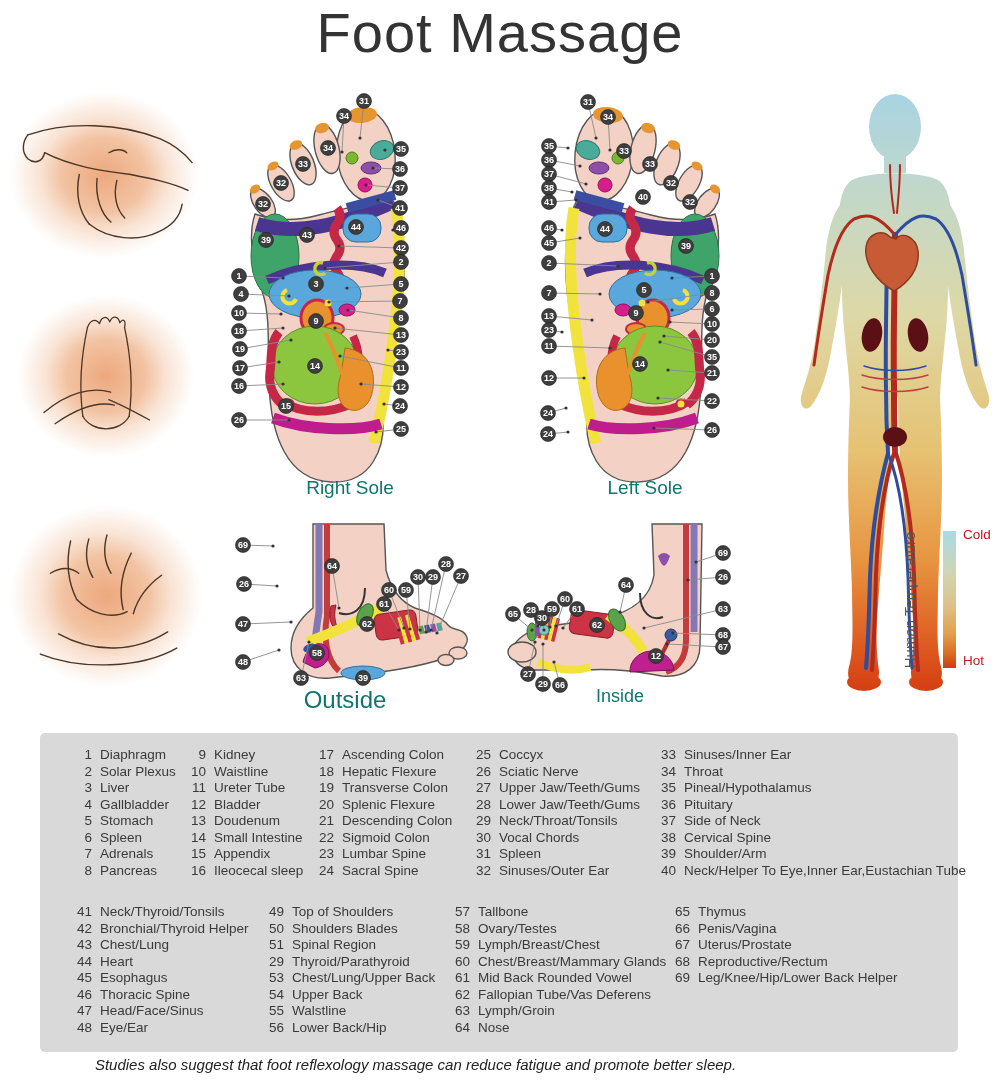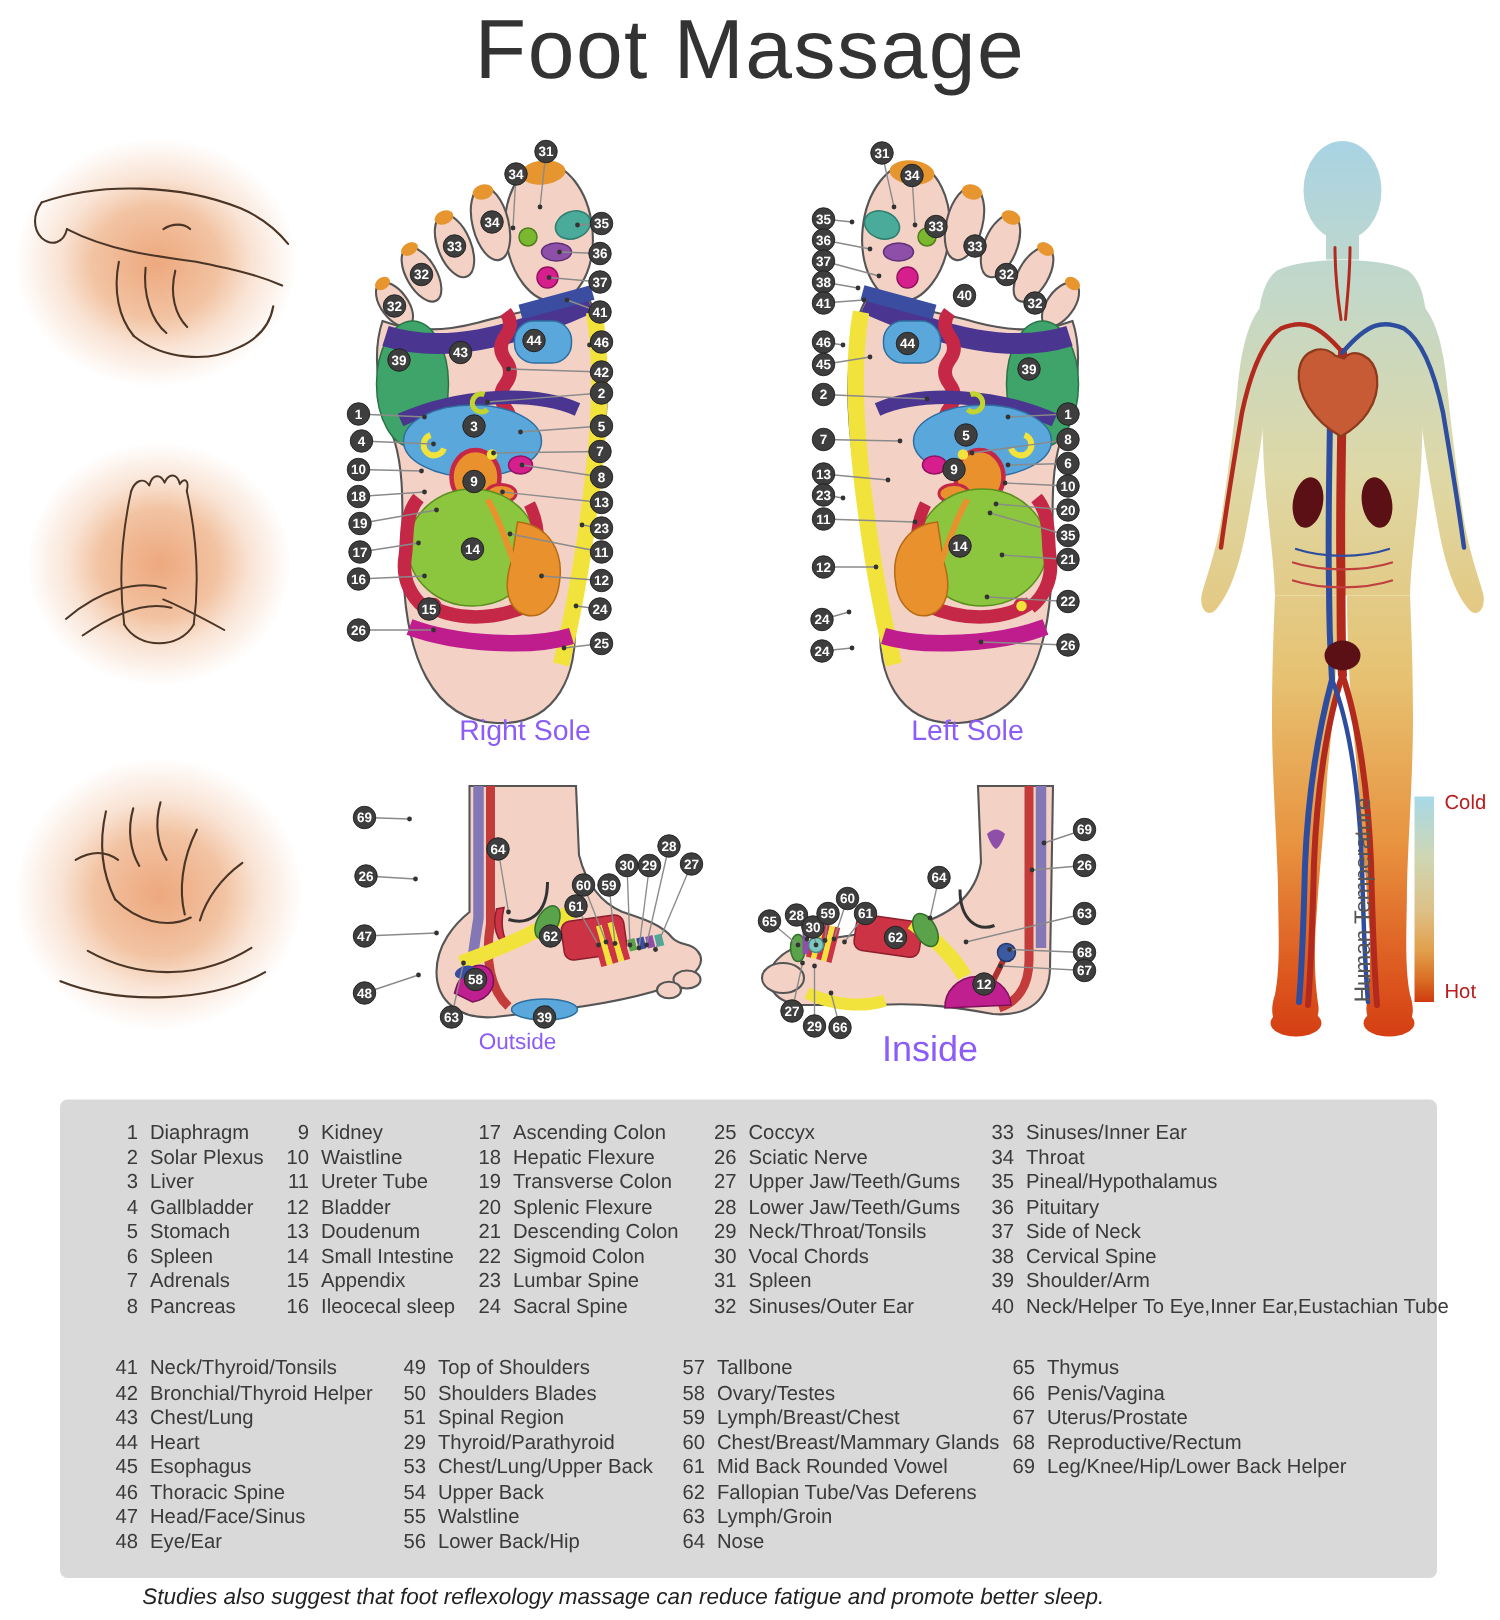--- a/index.html
+++ b/index.html
@@ -1,20 +1,20 @@
 <!DOCTYPE html>
 <html><head>
 <meta charset="utf-8">
 <style>
   html,body{margin:0;padding:0;background:#fff;}
   #page{position:relative;width:1000px;height:1080px;background:#fff;overflow:hidden;
         font-family:"Liberation Sans",sans-serif;color:#333;}
   .abs{position:absolute;}
   #title{top:0px;left:0;width:1000px;text-align:center;font-size:56px;font-weight:400;color:#333;letter-spacing:1px;}
-  .diagram-label{font-size:19px;color:#8b5cf6;text-align:center;}
+  .diagram-label{font-size:19px;color:#0f766e;text-align:center;}
   .massage-circle{border-radius:50%;
      background:radial-gradient(closest-side,#eda87e 0%,#f2c3a2 45%,#f9e3d4 68%,#ffffff 100%);}
   .massage-circle svg{width:100%;height:100%;}
   .hand-art{stroke:#4a3526;stroke-width:1.4;fill:none;stroke-linecap:round;}
   
   #legend-box{left:40px;top:733px;width:918px;height:319px;background:#d9d9d9;border-radius:5px;}
   .legend-col{position:absolute;}
   .legend-item{display:flex;font-size:13.5px;line-height:16.5px;color:#3a3a3a;white-space:nowrap;}
   .ln{display:inline-block;width:24px;text-align:right;flex:0 0 24px;}
   .ll{margin-left:8px;}
@@ -566,22 +566,22 @@
           <circle cx="53" cy="124" r="1.6" fill="#333"></circle>
           <circle cx="53" cy="164" r="7.5" fill="#3e3e3e" stroke="#1e1e1e" stroke-width="0.6"></circle>
           <text x="53" y="167.2" class="badge-num">29</text>
           <line x1="70" y1="165" x2="64" y2="142" class="leader"></line>
           <circle cx="64" cy="142" r="1.6" fill="#333"></circle>
           <circle cx="70" cy="165" r="7.5" fill="#3e3e3e" stroke="#1e1e1e" stroke-width="0.6"></circle>
           <text x="70" y="168.2" class="badge-num">66</text>
         </g>
     </g>
   </svg>
-  <div class="abs diagram-label" style="left:215px;top:686px;width:260px;font-size:15px;">Outside</div>
-  <div class="abs diagram-label" style="left:490px;top:686px;width:260px;font-size:24px;">Inside</div>
+  <div class="abs diagram-label" style="left:215px;top:686px;width:260px;font-size:24px;">Outside</div>
+  <div class="abs diagram-label" style="left:490px;top:686px;width:260px;font-size:18px;">Inside</div>
 
   <svg class="abs" style="left:790px;top:85px;" width="210" height="610" viewBox="0 0 210 610">
     <defs>
       <linearGradient id="bodyGrad" gradientUnits="userSpaceOnUse" x1="0" y1="0" x2="0" y2="610">
         <stop offset="0" stop-color="#a6d3e6"></stop>
           <stop offset="0.18" stop-color="#c3d8c8"></stop>
         <stop offset="0.38" stop-color="#ded8a6"></stop>
           <stop offset="0.60" stop-color="#e6c272"></stop>
         <stop offset="0.78" stop-color="#e89440"></stop>
           <stop offset="0.92" stop-color="#dd5a20"></stop>

